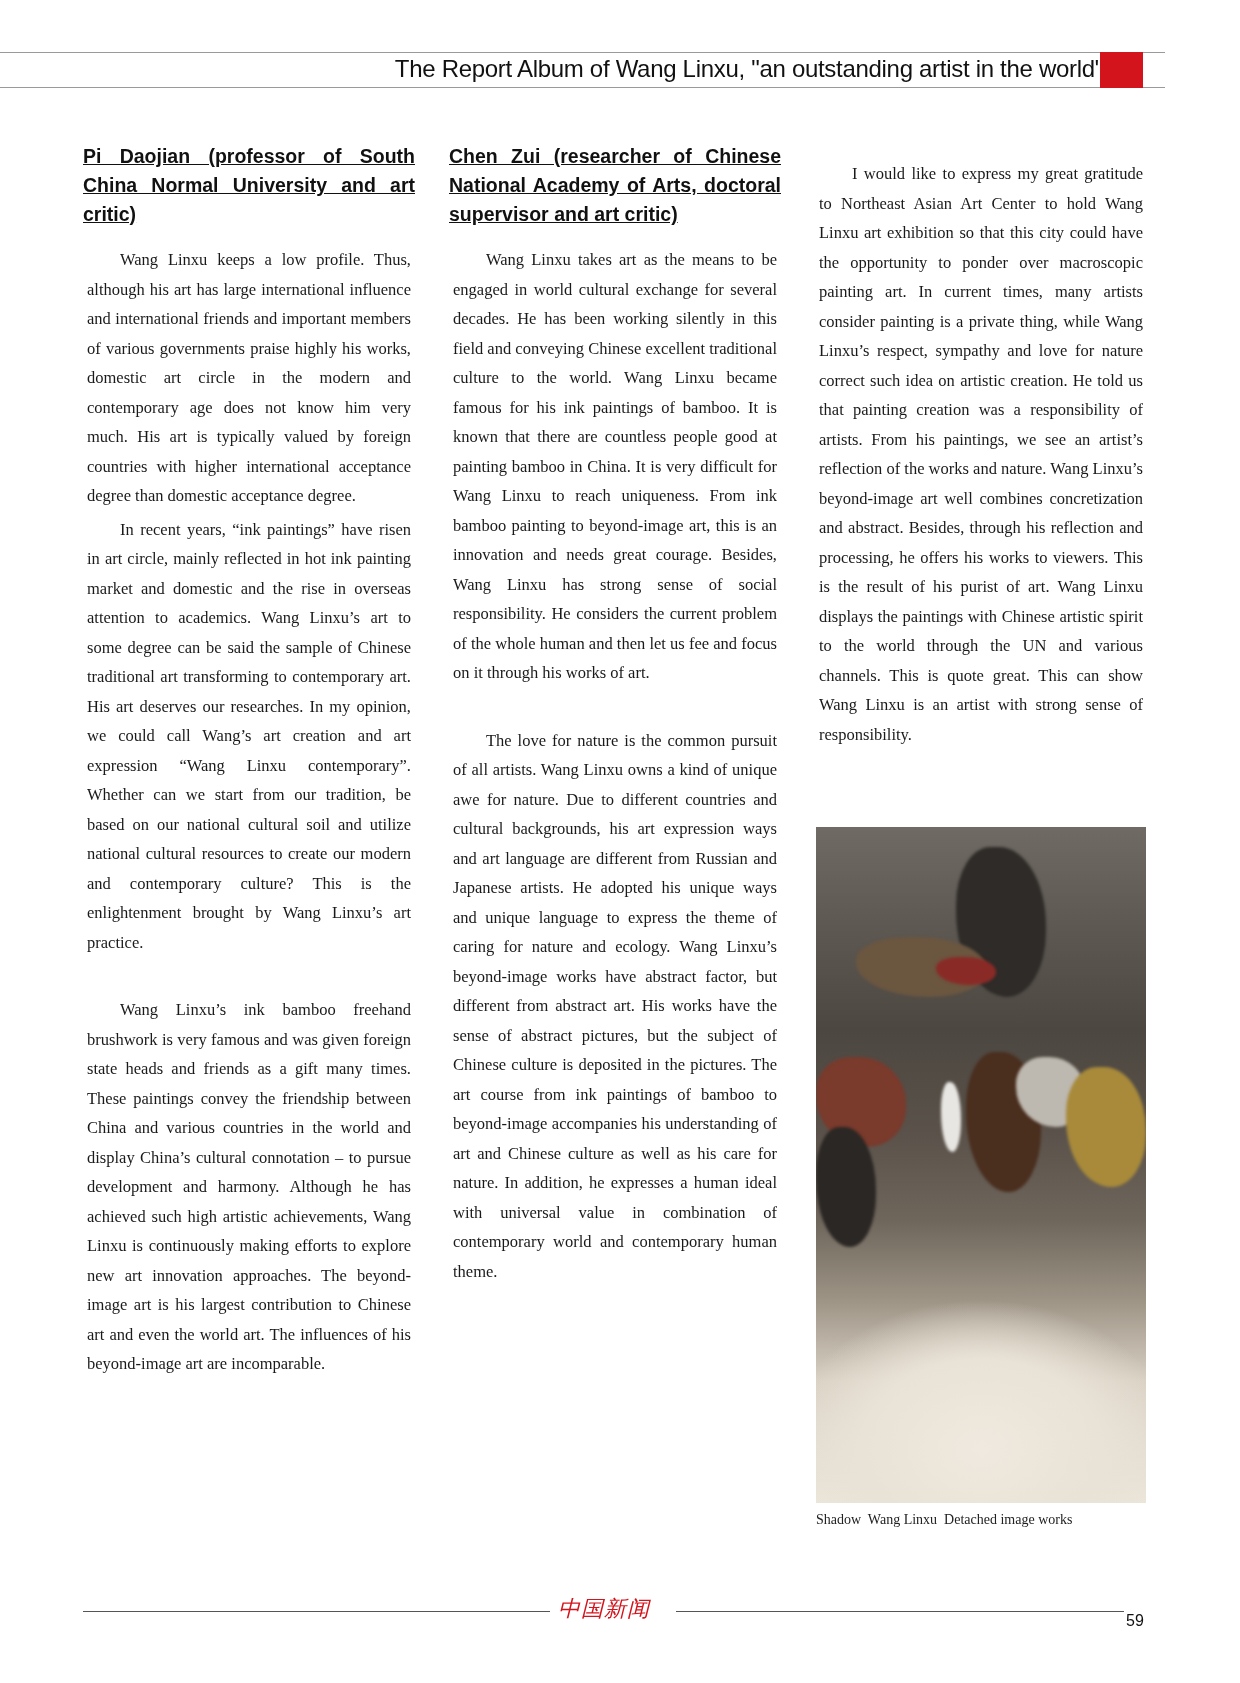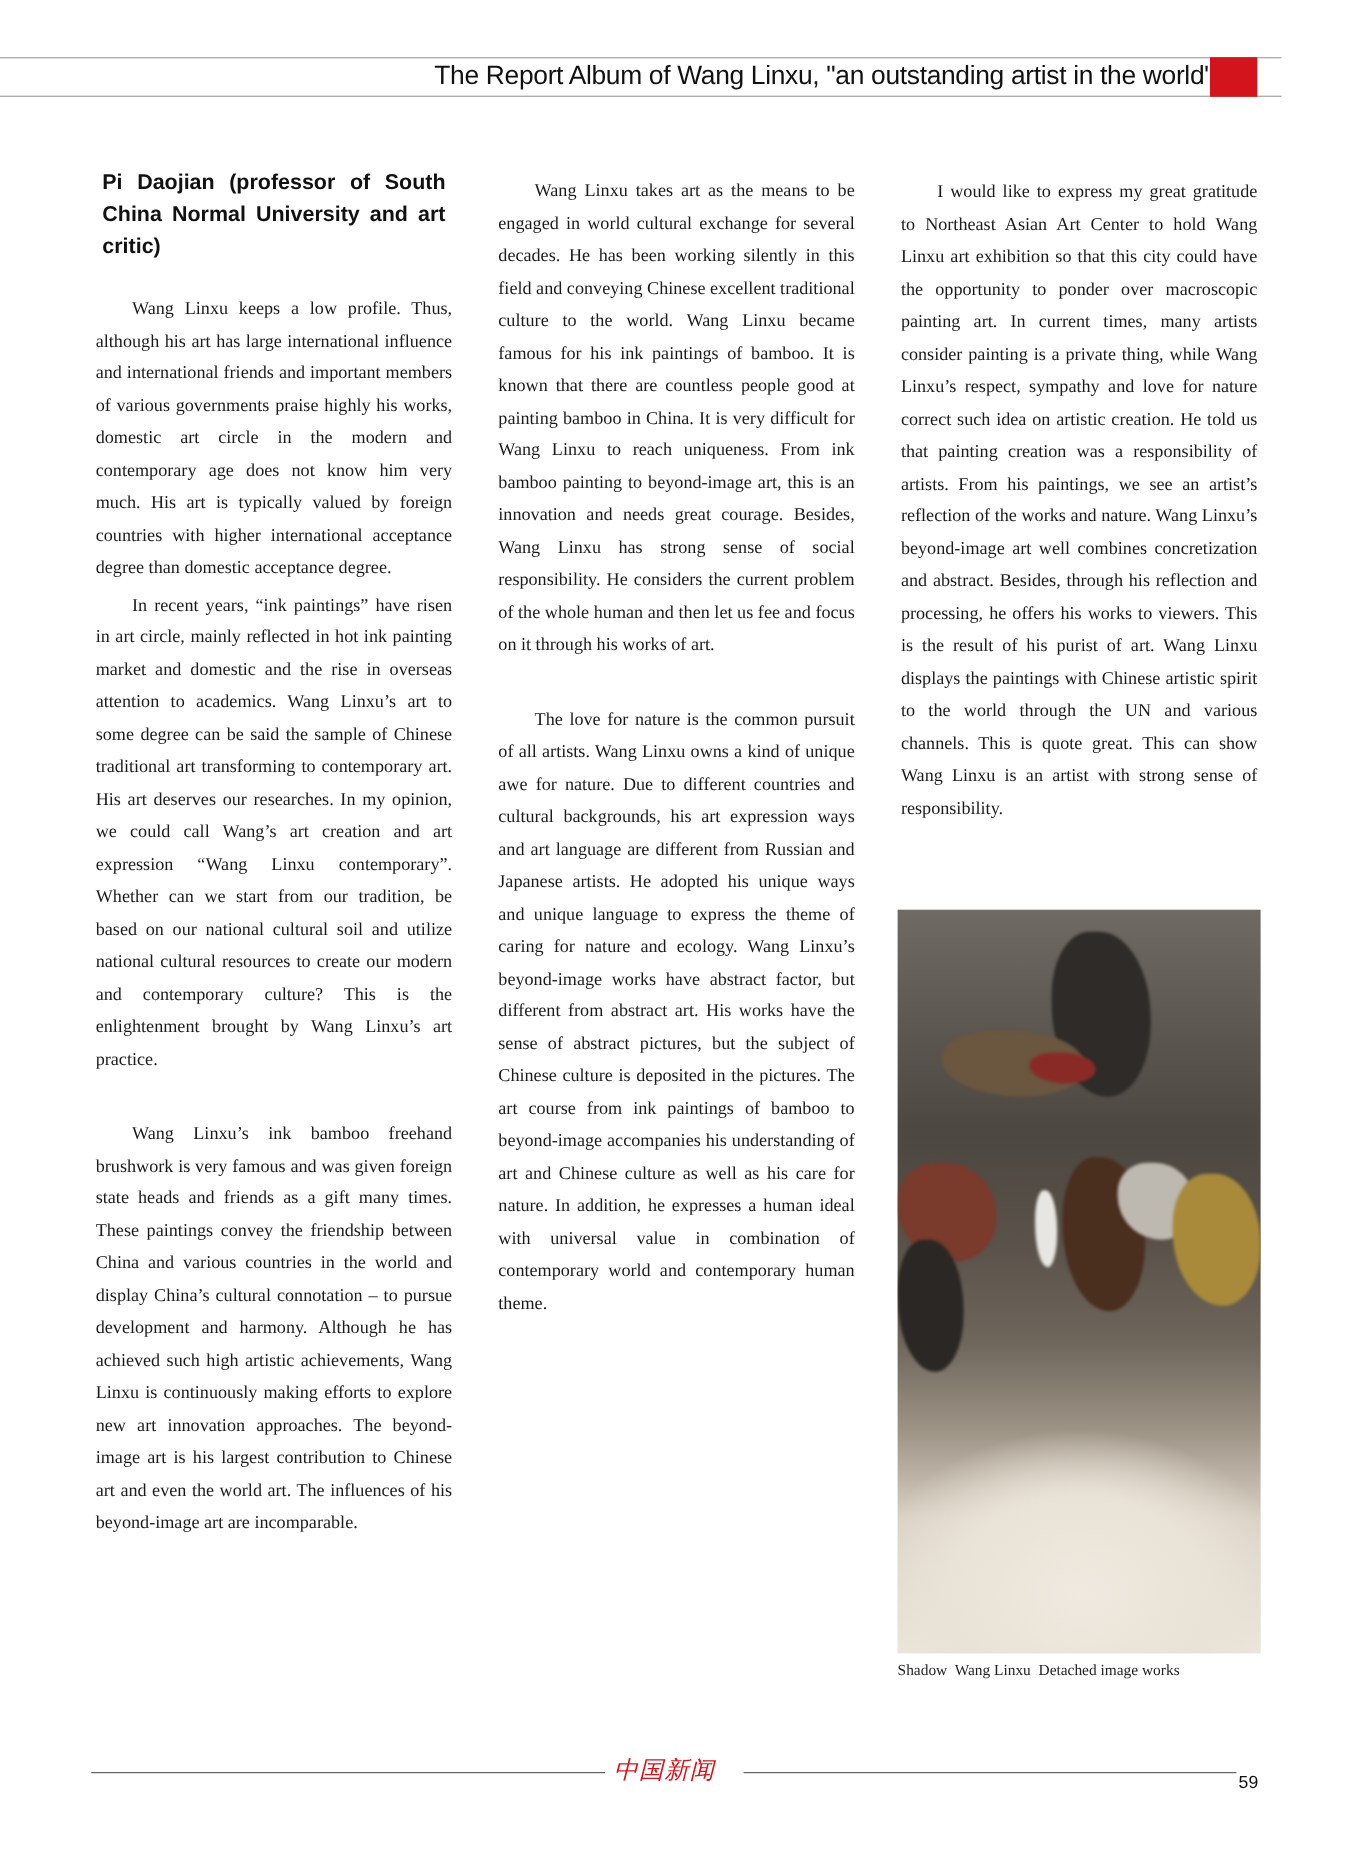--- a/index.html
+++ b/index.html
@@ -19,21 +19,21 @@
     background: #d3141c;
   }
 
   .col { position: absolute; top: 142px; width: 332px; }
   .col1 { left: 83px; }
   .col2 { left: 449px; }
   .col3 { left: 815px; }
 
   .heading {
     font-family: "Liberation Sans", sans-serif; font-size: 19.5px; line-height: 29px;
-    color: #111; text-align: justify; text-align-last: left; margin: 10px;
+    color: #111; text-align: justify; text-align-last: left; margin: 0; text-decoration: underline;
   }
   .para {
     font-family: "Liberation Serif", serif; font-size: 16.5px; line-height: 29.5px;
     color: #1a1a1a; text-align: justify; margin: 4px; text-indent: 2em;
     hyphens: manual;
   }
   .gap-sm { height: 12px; }
   .gap-lg { height: 26px; }
 
   .painting {
@@ -73,20 +73,21 @@
   <h2 class="heading">Pi Daojian (professor of South China Normal University and art critic)</h2>
   <div class="gap-sm"></div>
   <p class="para">Wang Linxu keeps a low profile. Thus, although his art has large international influence and international friends and im­portant members of various governments praise highly his works, domestic art circle in the modern and contemporary age does not know him very much. His art is typically valued by foreign countries with higher in­ternational acceptance degree than domestic acceptance degree.</p>
   <p class="para">In recent years, “ink paintings” have risen in art circle, mainly reflected in hot ink painting market and domestic and the rise in overseas attention to academics. Wang Linxu’s art to some degree can be said the sample of Chinese traditional art transforming to contemporary art. His art deserves our researches. In my opinion, we could call Wang’s art creation and art expression “Wang Linxu contemporary”. Whether can we start from our tradition, be based on our national cultural soil and uti­lize national cultural resources to create our modern and contemporary culture? This is the enlightenment brought by Wang Linxu’s art practice.</p>
   <div class="gap-lg"></div>
   <div style="height:4px"></div>
   <p class="para">Wang Linxu’s ink bamboo freehand brushwork is very famous and was given for­eign state heads and friends as a gift many times. These paintings convey the friendship between China and various countries in the world and display China’s cultural connota­tion – to pursue development and harmony. Although he has achieved such high artistic achievements, Wang Linxu is continuously making efforts to explore new art innova­tion approaches. The beyond-image art is his largest contribution to Chinese art and even the world art. The influences of his beyond-image art are incomparable.</p>
 </div>
 
 <div class="col col2">
+  <h2 class="heading">Chen Zui (researcher of Chinese National Academy of Arts, doctoral supervisor and art critic)</h2>
   <div class="gap-sm"></div>
   <p class="para">Wang Linxu takes art as the means to be engaged in world cultural exchange for sev­eral decades. He has been working silently in this field and conveying Chinese excel­lent traditional culture to the world. Wang Linxu became famous for his ink paintings of bamboo. It is known that there are countless people good at painting bamboo in China. It is very difficult for Wang Linxu to reach uniqueness. From ink bamboo painting to beyond-image art, this is an innovation and needs great courage. Besides, Wang Linxu has strong sense of social responsibility. He considers the current problem of the whole human and then let us fee and focus on it through his works of art.</p>
   <div class="gap-lg"></div>
   <div style="height:4px"></div>
   <p class="para">The love for nature is the common pur­suit of all artists. Wang Linxu owns a kind of unique awe for nature. Due to different countries and cultural backgrounds, his art expression ways and art language are dif­ferent from Russian and Japanese artists. He adopted his unique ways and unique language to express the theme of caring for nature and ecology. Wang Linxu’s beyond-image works have abstract factor, but dif­ferent from abstract art. His works have the sense of abstract pictures, but the subject of Chinese culture is deposited in the pic­tures. The art course from ink paintings of bamboo to beyond-image accompanies his understanding of art and Chinese culture as well as his care for nature. In addition, he expresses a human ideal with universal value in combination of contemporary world and contemporary human theme.</p>
   <div class="gap-lg"></div>
 </div>
 
 <div class="col col3" style="top:155px;">
   <p class="para">I would like to express my great grati­tude to Northeast Asian Art Center to hold Wang Linxu art exhibition so that this city could have the opportunity to ponder over macroscopic painting art. In current times, many artists consider painting is a private thing, while Wang Linxu’s respect, sympa­thy and love for nature correct such idea on artistic creation. He told us that painting creation was a responsibility of artists. From his paintings, we see an artist’s reflection of the works and nature. Wang Linxu’s beyond-image art well combines concretization and abstract. Besides, through his reflection and processing, he offers his works to viewers. This is the result of his purist of art. Wang Linxu displays the paintings with Chinese ar­tistic spirit to the world through the UN and various channels. This is quote great. This can show Wang Linxu is an artist with strong sense of responsibility.</p>

